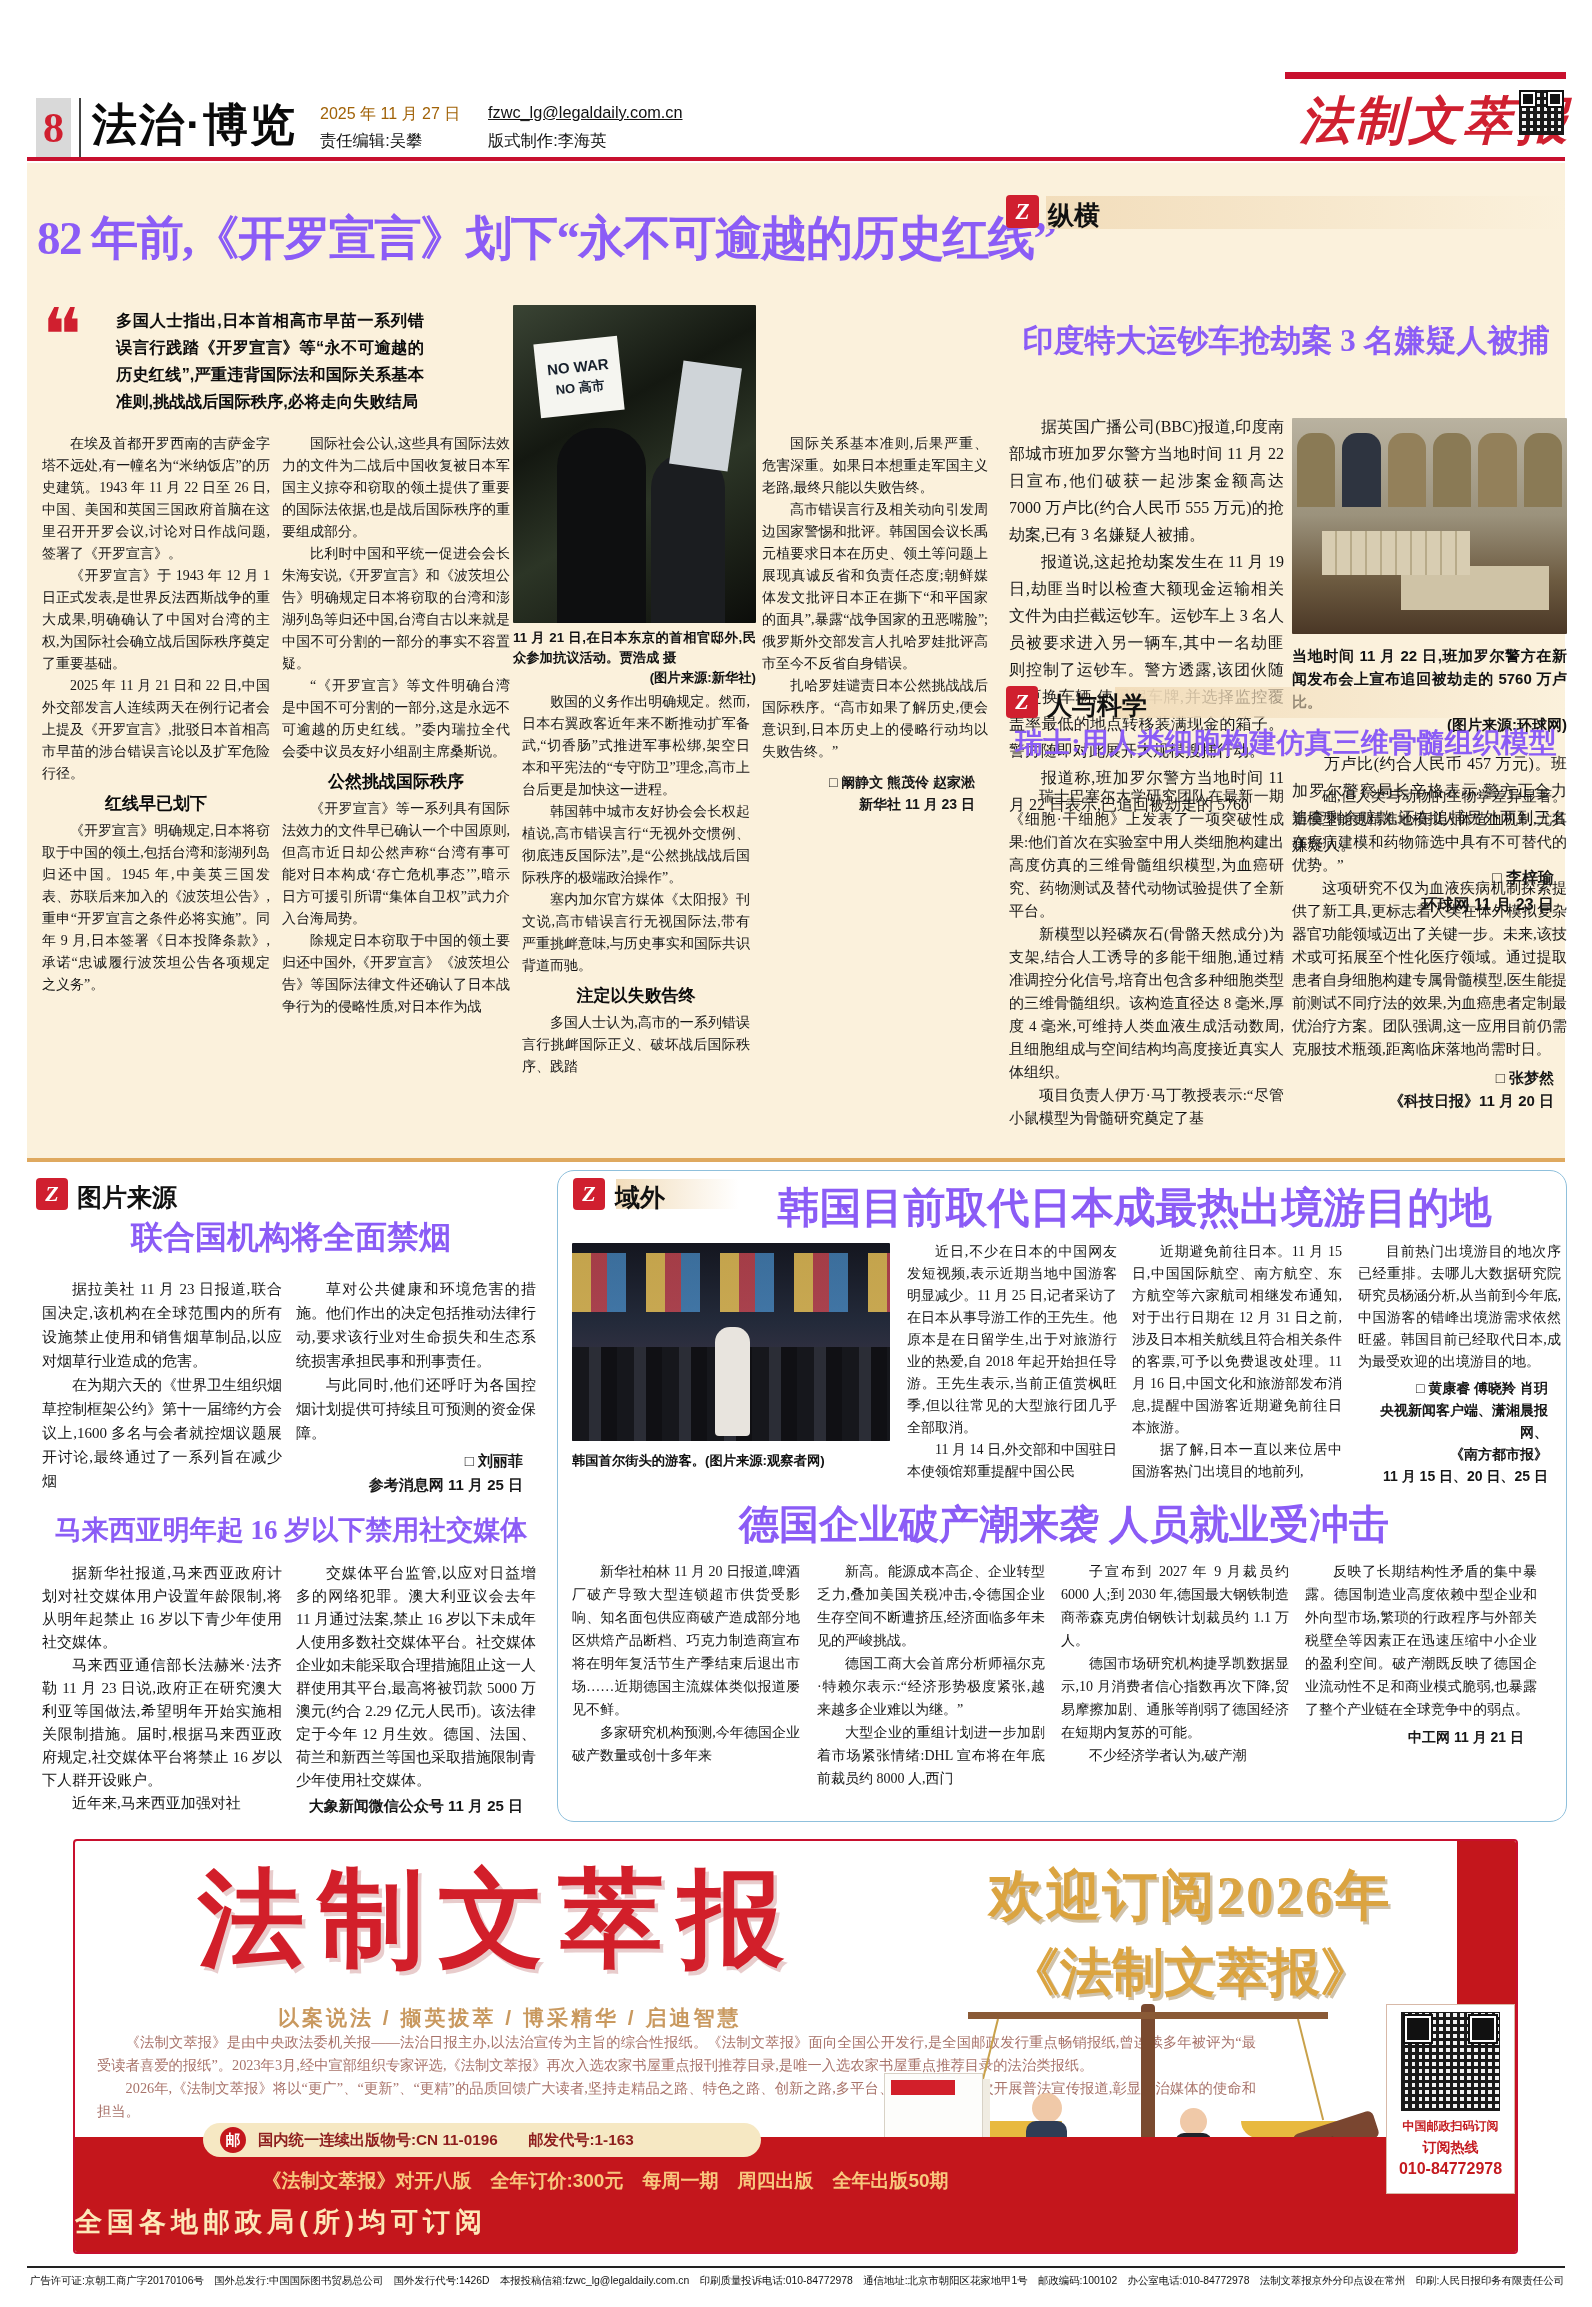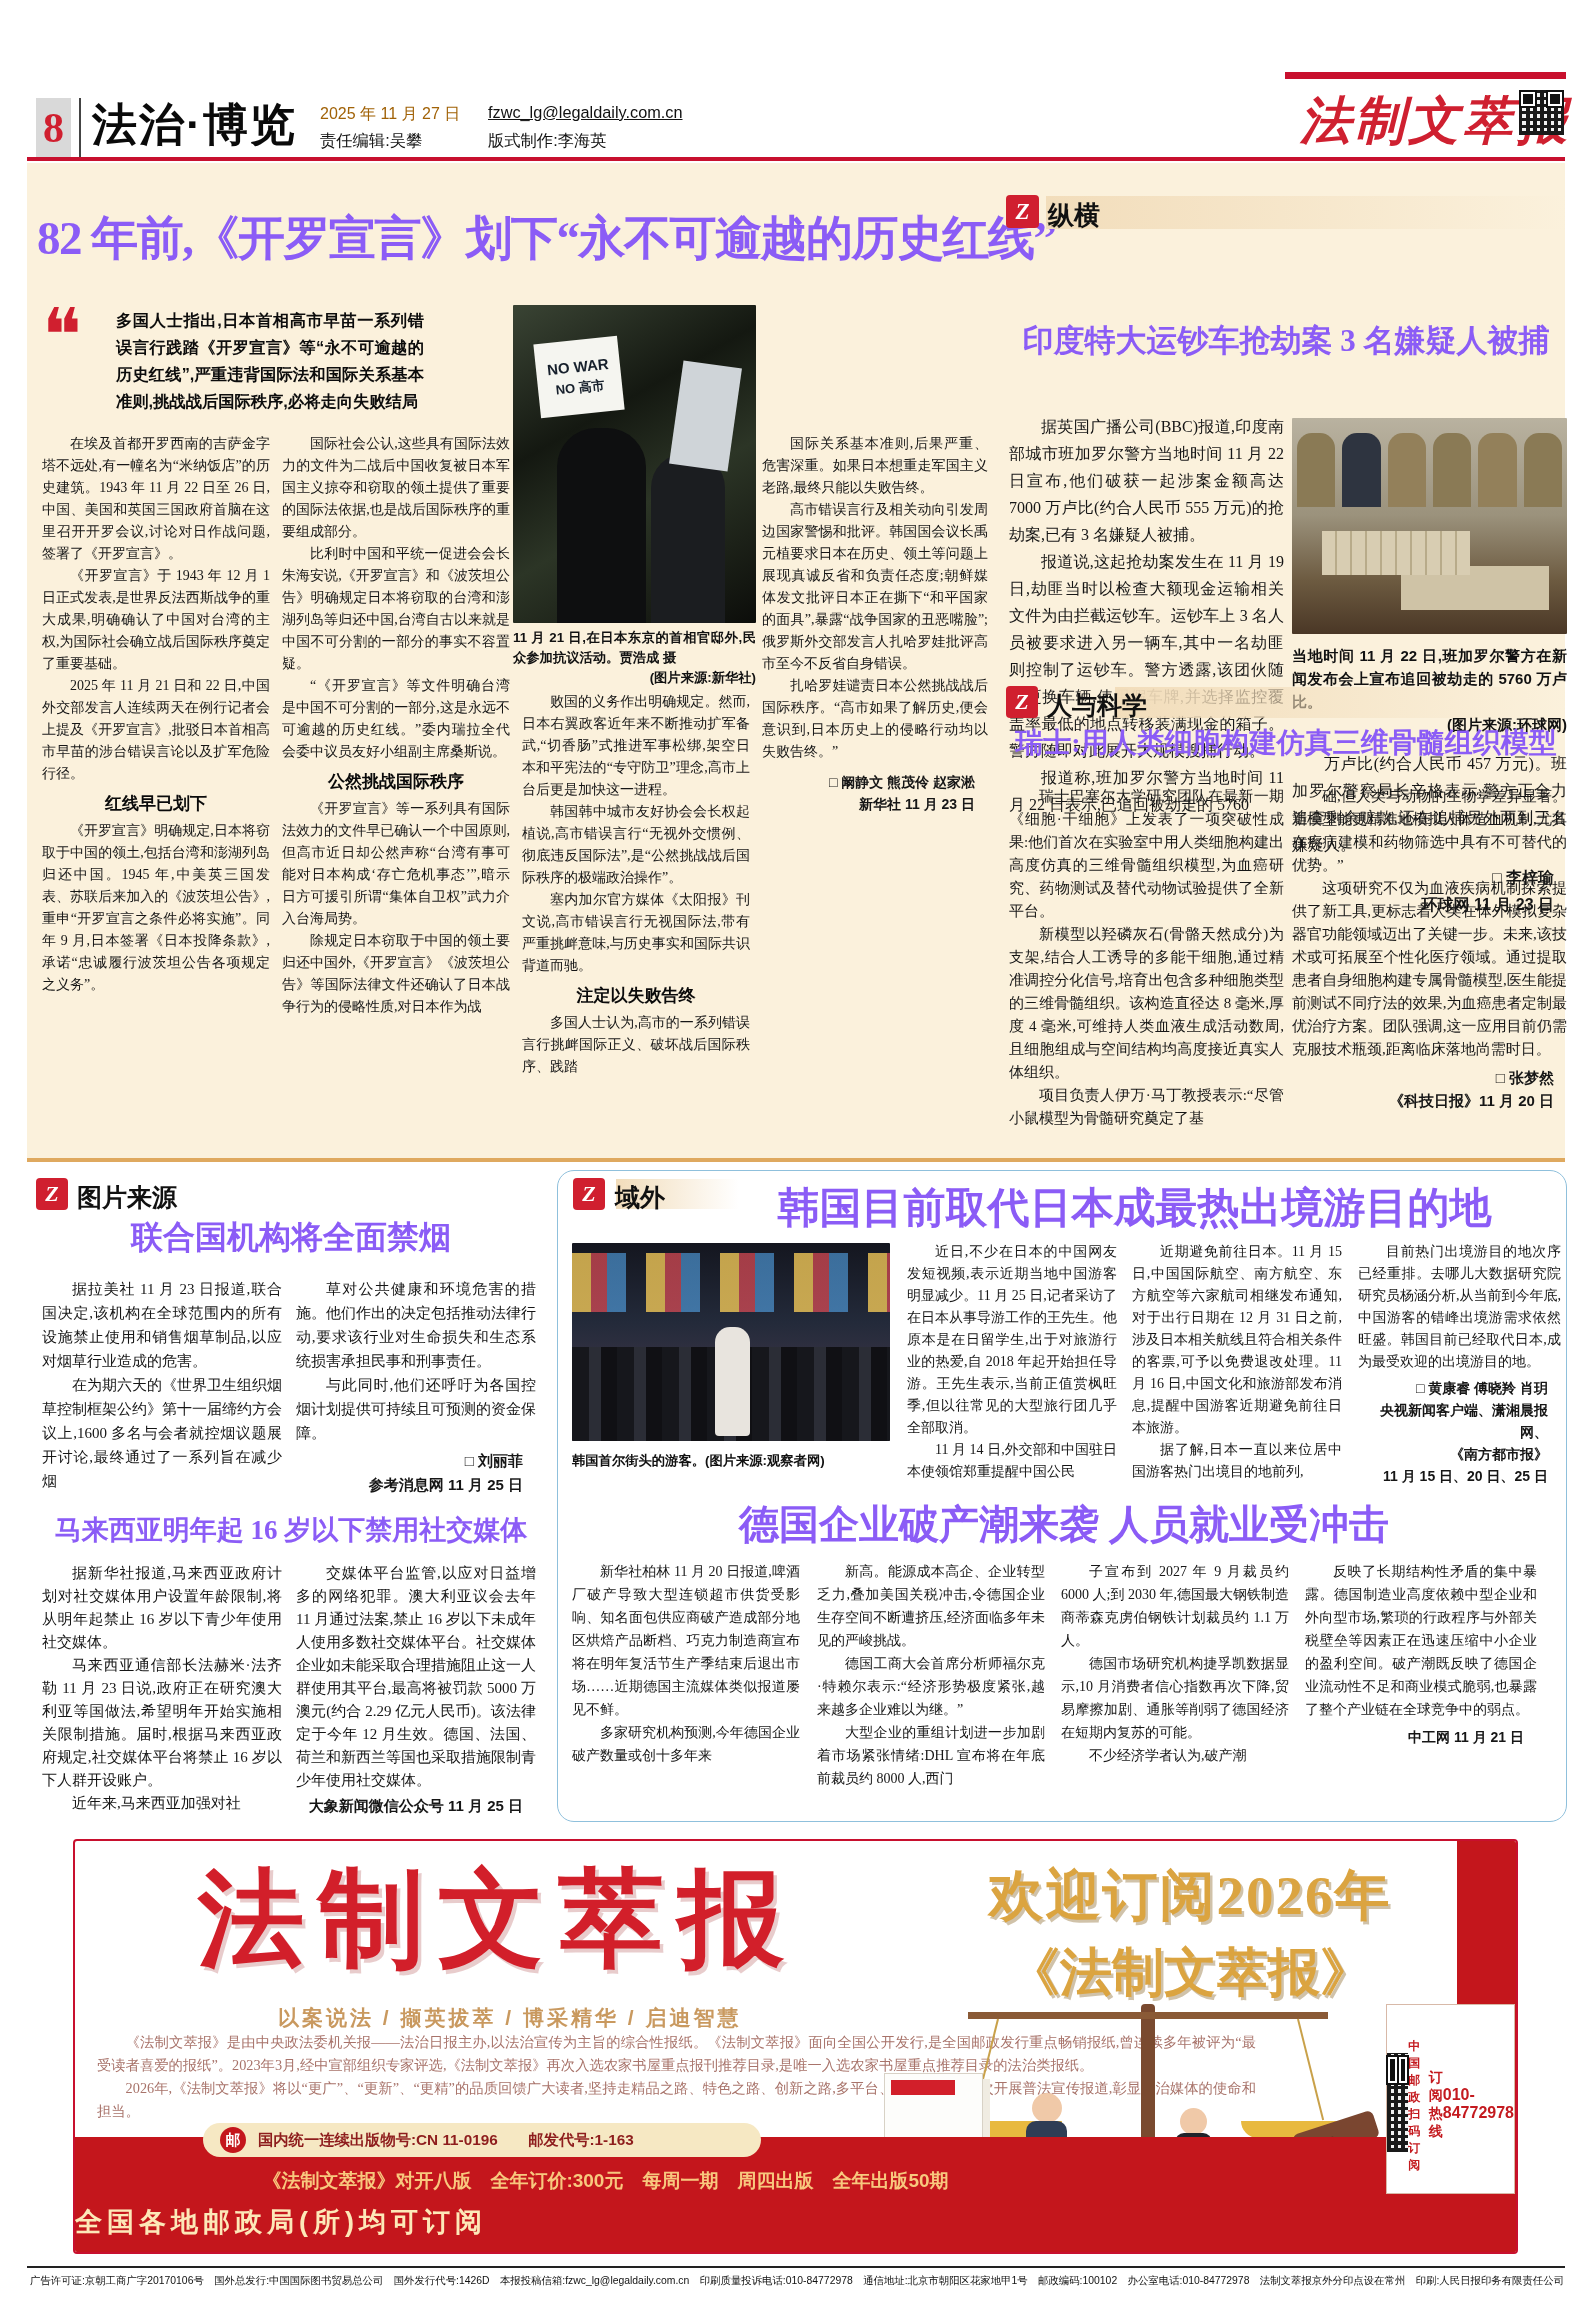--- a/index.html
+++ b/index.html
@@ -277,21 +277,21 @@
 
     <div style="position:absolute;left:128px;top:282px;width:558px;height:34px;background:#f6e8c3;border-radius:20px;display:flex;align-items:center;gap:12px;padding:0 17px;z-index:3">
       <span style="width:26px;height:26px;background:#c4161c;color:#fff;border-radius:50%;display:flex;align-items:center;justify-content:center;font-size:15px;font-weight:bold;font-family:'Liberation Sans',sans-serif">邮</span>
       <span class="sansB" style="font-size:15.3px;color:#8e1d1d">国内统一连续出版物号:CN 11-0196　　邮发代号:1-163</span>
     </div>
 
     <div style="position:absolute;left:0;top:296px;width:100%;height:119px;background:#c4161c;z-index:1"></div>
     <div class="sansB" style="position:absolute;left:0;top:327px;width:1061px;text-align:center;font-size:19px;color:#f8c87e;z-index:2">《法制文萃报》对开八版　全年订价:300元　每周一期　周四出版　全年出版50期</div>
     <div class="sansB" style="position:absolute;left:0;top:363px;width:1061px;font-size:27px;color:#fde8b8;letter-spacing:5px;z-index:2">全国各地邮政局(所)均可订阅</div>
 
-    <div style="position:absolute;left:1311px;top:163px;width:129px;height:190px;background:#fff;border:1.5px solid #d8b9a8;z-index:4;display:flex;flex-direction:row;align-items:center;padding-top:7px">
+    <div style="position:absolute;left:1311px;top:163px;width:129px;height:190px;background:#fff;border:1.5px solid #d8b9a8;z-index:4;display:flex;flex-direction:column;align-items:center;padding-top:7px">
       <div class="qr" style="width:99px;height:99px"></div>
       <div class="sansB" style="font-size:12px;color:#c41a1f;margin-top:7px">中国邮政扫码订阅</div>
       <div class="sansB" style="font-size:14px;color:#c41a1f;margin-top:4px">订阅热线</div>
       <div class="sansB" style="font-size:16px;color:#c41a1f;margin-top:3px">010-84772978</div>
     </div>
   </div>
 
   <div class="abs" style="left:27px;top:2266px;width:1538px;height:1.5px;background:#222"></div>
   <div class="abs" style="left:30px;top:2274px;width:1533px;font-size:10.4px;color:#111;font-family:'Liberation Sans',sans-serif;white-space:nowrap;overflow:hidden">广告许可证:京朝工商广字20170106号　国外总发行:中国国际图书贸易总公司　国外发行代号:1426D　本报投稿信箱:fzwc_lg@legaldaily.com.cn　印刷质量投诉电话:010-84772978　通信地址:北京市朝阳区花家地甲1号　邮政编码:100102　办公室电话:010-84772978　法制文萃报京外分印点设在常州　印刷:人民日报印务有限责任公司　地址:北京市朝阳区金台西路2号</div>
 

